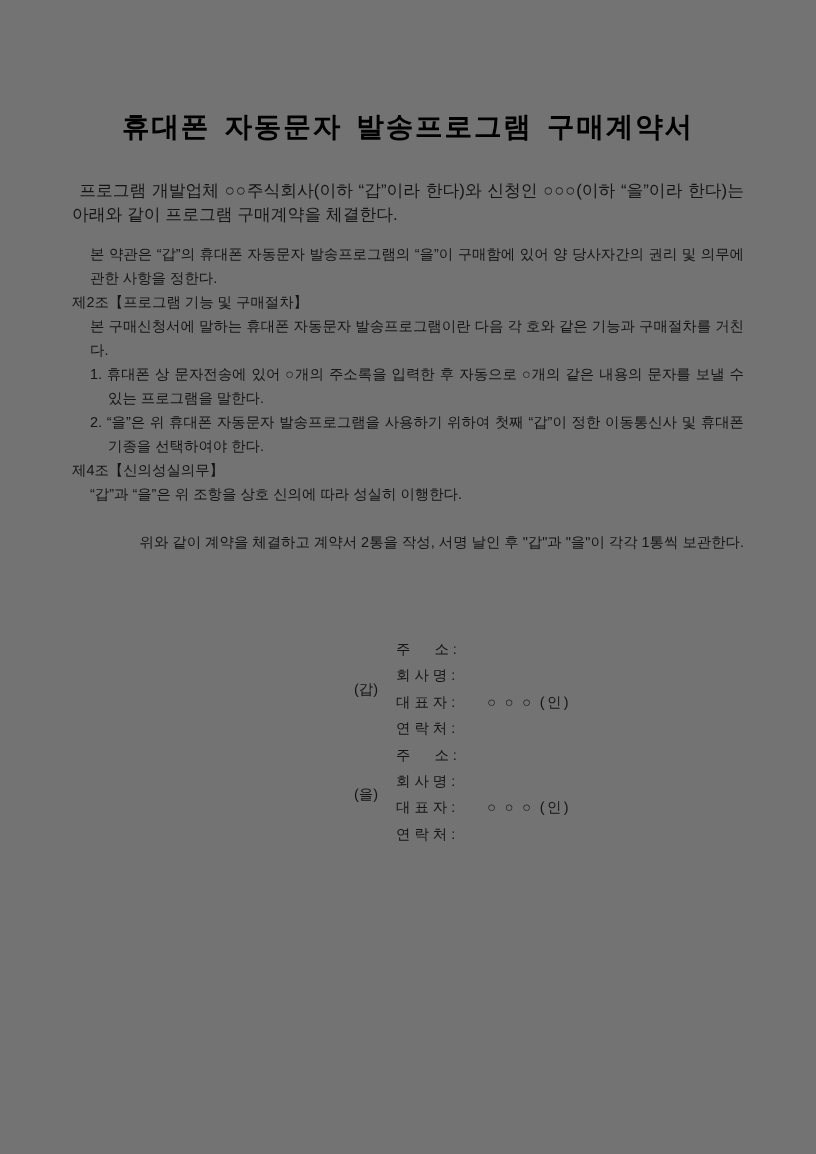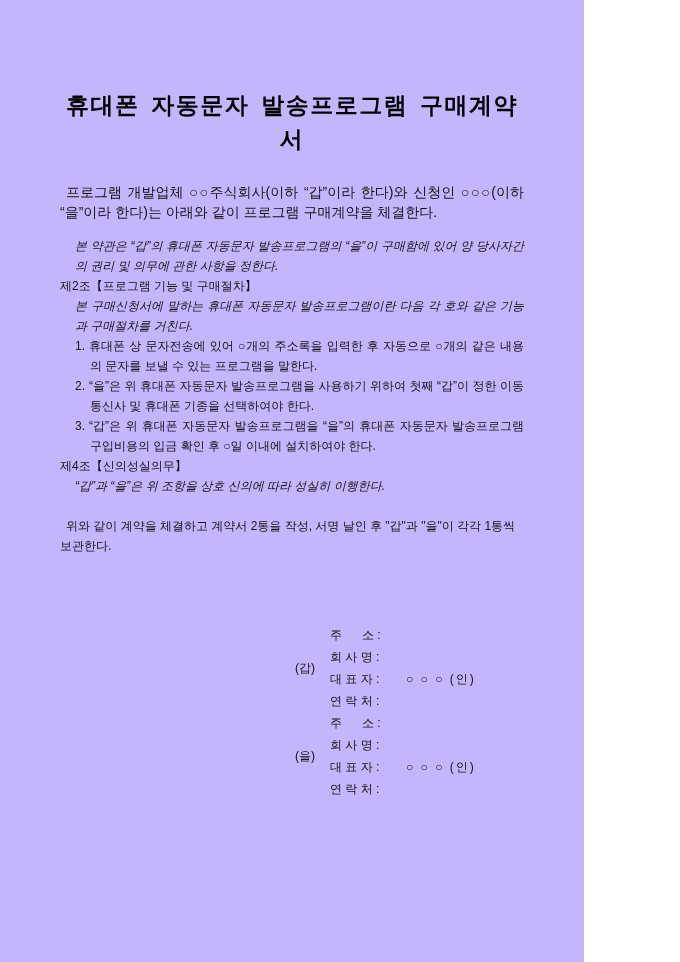--- a/index.html
+++ b/index.html
@@ -1,19 +1,19 @@
 <!DOCTYPE html>
 <html><head>
 <meta charset="utf-8">
 <style>
   html,body{margin:0;padding:0;background:#ffffff;}
   .page{
     position:relative;
-    width:584px;height:962px;
-    background:#c4b5fd;
+    width:680px;height:962px;
+    background:#737373;
     color:#141414;
     font-family:"Liberation Sans","DejaVu Sans",sans-serif;
     box-sizing:border-box;
     padding:88px 60px 0 60px;
     overflow:hidden;
   }
   .doc-title{
     margin:0;
     font-size:23px;
     font-weight:700;
@@ -35,36 +35,36 @@
     margin-top:14px;
     font-size:12px;
     line-height:20px;
   }
   .art-head{margin:0;}
   .art-body{
     margin:0;
     padding-left:15px;
     text-align:justify;
     word-break:break-all;
-    font-style:italic;
   }
   .item-list{margin:0;padding:0;list-style:none;}
   .item{
     padding-left:30px;
     text-indent:-15px;
     text-align:justify;
     word-break:break-all;
   }
   .item .no{margin-right:4px;}
   .closing{
     margin:20px 0 0 0;
     font-size:12px;
     line-height:20px;
     text-indent:6px;
     word-break:break-all;
+    text-align:right;
   }
   .date-line{
     margin:56px 0 0 205px;
     font-size:12px;
     line-height:20px;
     white-space:pre;
   }
   .sig-block{
     margin:68px 0 0 235px;
     font-size:12px;
@@ -106,21 +106,20 @@
     <section>
       <p class="art-body">본 약관은 “갑”의 휴대폰 자동문자 발송프로그램의 “을”이 구매함에 있어 양 당사자간의 권리 및 의무에 관한 사항을 정한다.</p>
     </section>
 
     <section>
       <div class="art-head">제2조【프로그램 기능 및 구매절차】</div>
       <p class="art-body">본 구매신청서에 말하는 휴대폰 자동문자 발송프로그램이란 다음 각 호와 같은 기능과 구매절차를 거친다.</p>
       <ol class="item-list">
         <li class="item"><span class="no">1.</span><span>휴대폰 상 문자전송에 있어 ○개의 주소록을 입력한 후 자동으로 ○개의 같은 내용의 문자를 보낼 수 있는 프로그램을 말한다.</span></li>
         <li class="item"><span class="no">2.</span><span>“을”은 위 휴대폰 자동문자 발송프로그램을 사용하기 위하여 첫째 “갑”이 정한 이동통신사 및 휴대폰 기종을 선택하여야 한다.</span></li>
-        <li class="item"><span class="no">3.</span><span>“갑”은 위 휴대폰 자동문자 발송프로그램을 “을”의 휴대폰 자동문자 발송프로그램 구입비용의 입금 확인 후 ○일 이내에 설치하여야 한다.</span></li>
       </ol>
     </section>
 
 
     <section>
       <div class="art-head">제4조【신의성실의무】</div>
       <p class="art-body">“갑”과 “을”은 위 조항을 상호 신의에 따라 성실히 이행한다.</p>
     </section>
 
   </div>

